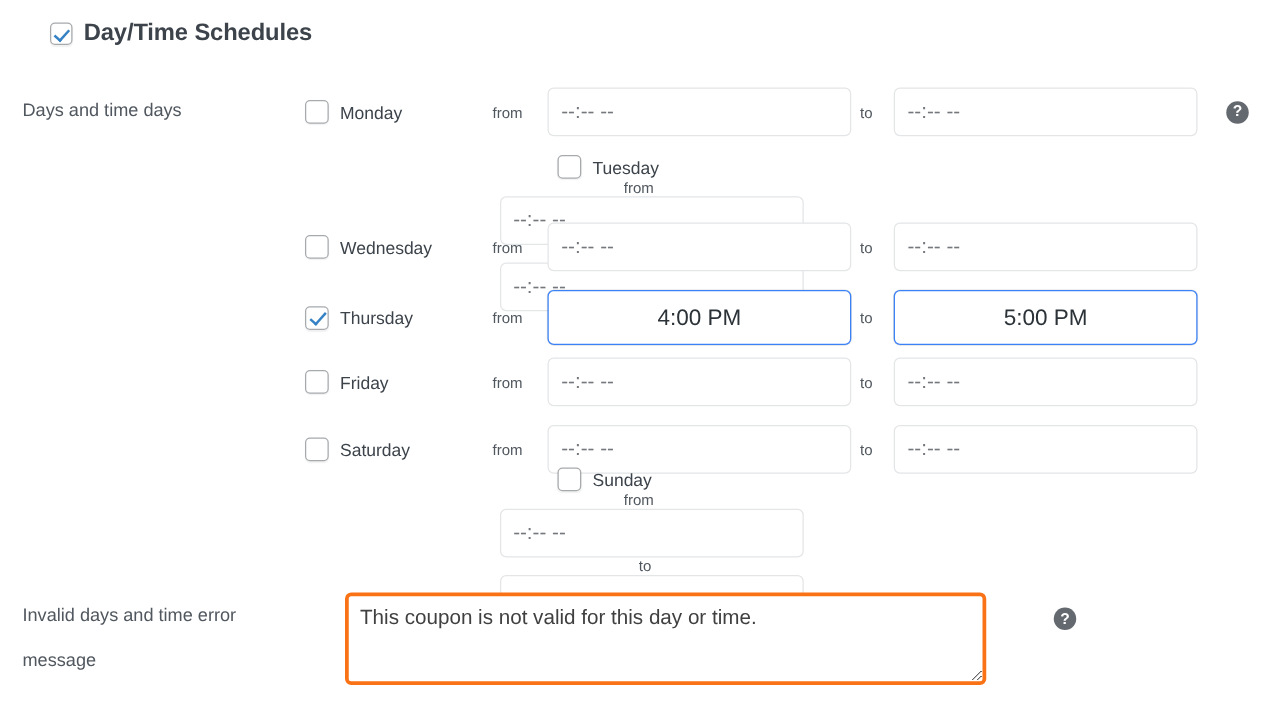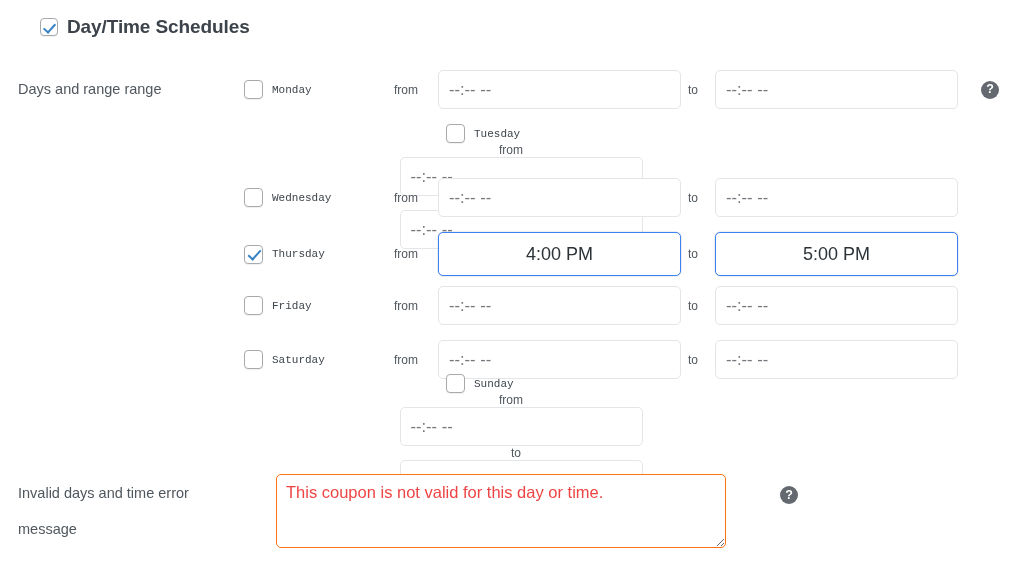--- a/index.html
+++ b/index.html
@@ -81,25 +81,24 @@
     min-width: 226px;
     line-height: 1.7;
   }
   .day-block {
     display: flex;
     align-items: center;
     width: 150px;
     min-width: 150px;
   }
   .day-name {
-    font-size: 11px;
+    font-size: 14px;
     color: #3c434a;
     margin-left: 9px;
     white-space: nowrap;
-    font-family: Liberation Mono, monospace;
   }
   .conj {
     font-size: 12px;
     color: #50575e;
     width: 44px;
     min-width: 44px;
     text-align: left;
   }
   .conj.to {
     width: 34px;
@@ -162,28 +161,28 @@
   .ta-label {
     font-size: 14.5px;
     color: #50575e;
     width: 226px;
     min-width: 226px;
     line-height: 2.45;
     padding-top: 2px;
   }
   .ta {
     box-sizing: border-box;
-    width: 450px;
+    width: 513px;
     height: 74px;
-    border: 1px solid #f97316;
+    border: 3px solid #f97316;
     border-radius: 5px;
     background: #ffffff;
     font-family: "Liberation Sans", sans-serif;
     font-size: 16.5px;
-    color: #ef4444;
+    color: #404040;
     padding: 6px 9px;
     resize: vertical;
     line-height: 1.35;
     outline: none;
     overflow: hidden;
   }
   .ta-help {
     margin-left: 22px;
     margin-top: 12px;
   }
@@ -191,21 +190,21 @@
 </head>
 <body>
 
 <div class="section-head">
   <span class="cbx small checked"></span>
   <span class="section-title">Day/Time Schedules</span>
 </div>
 
 <div id="rows-host">
     <div class="field-row" style="top: 70px;">
-      <div class="row-label">Days and range range</div>
+      <div class="row-label">Days and time days</div>
       <div class="day-block">
         <span class="cbx"></span>
         <span class="day-name">Monday</span>
       </div>
       <span class="conj">from</span>
       <input type="text" class="tinput" placeholder="--:-- --" style="">
       <span class="conj to">to</span>
       <input type="text" class="tinput" placeholder="--:-- --" style="">
       <span class="help" style="margin-left: 23px;">?</span>
     </div>

